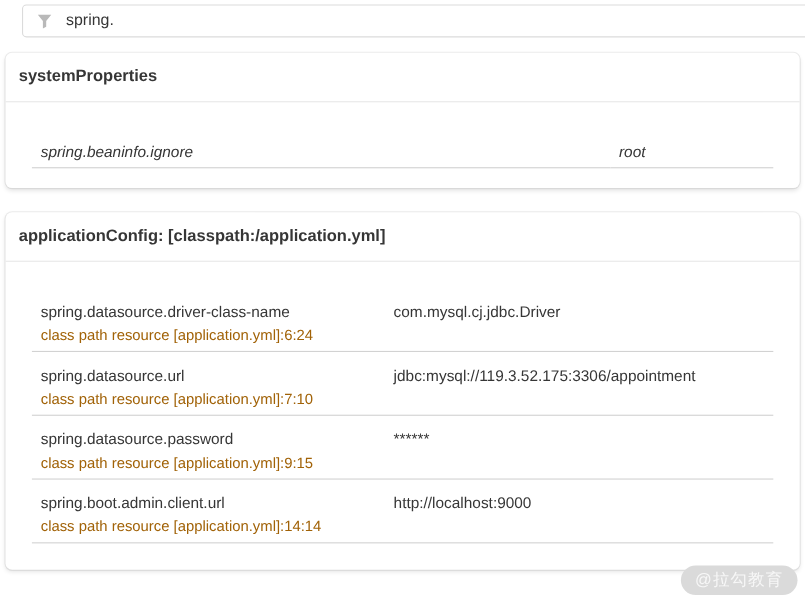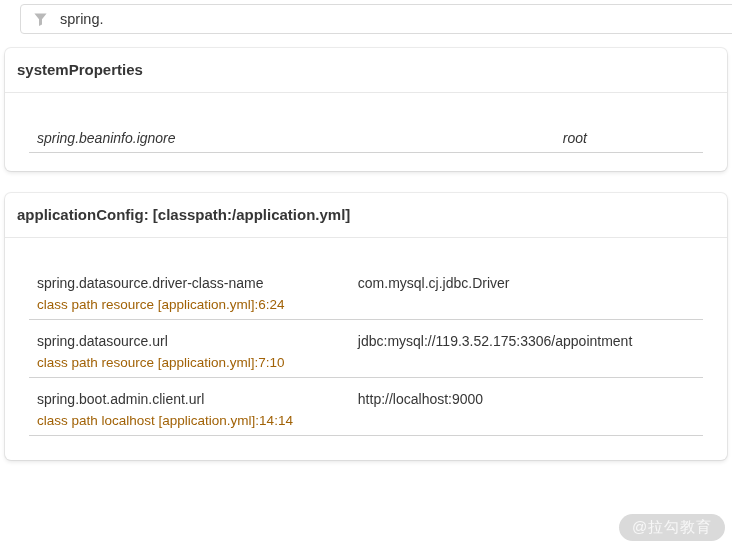--- a/index.html
+++ b/index.html
@@ -142,25 +142,32 @@
 
         <tr>
           <td class="name-cell">
             <div class="prop-name">spring.datasource.url</div>
             <div class="prop-source">class path resource [application.yml]:7:10</div>
           </td>
           <td class="value-cell">jdbc:mysql://119.3.52.175:3306/appointment</td>
         </tr>
 
 
+        <tr>
+          <td class="name-cell">
+            <div class="prop-name">spring.datasource.password</div>
+            <div class="prop-source">class path resource [application.yml]:9:15</div>
+          </td>
+          <td class="value-cell">******</td>
+        </tr>
 
         <tr>
           <td class="name-cell">
             <div class="prop-name">spring.boot.admin.client.url</div>
-            <div class="prop-source">class path localhost [application.yml]:14:14</div>
+            <div class="prop-source">class path resource [application.yml]:14:14</div>
           </td>
           <td class="value-cell">http://localhost:9000</td>
         </tr>
 
       </tbody>
         </table>
     </div>
   </section>
 
   <div class="watermark">@拉勾教育</div>

